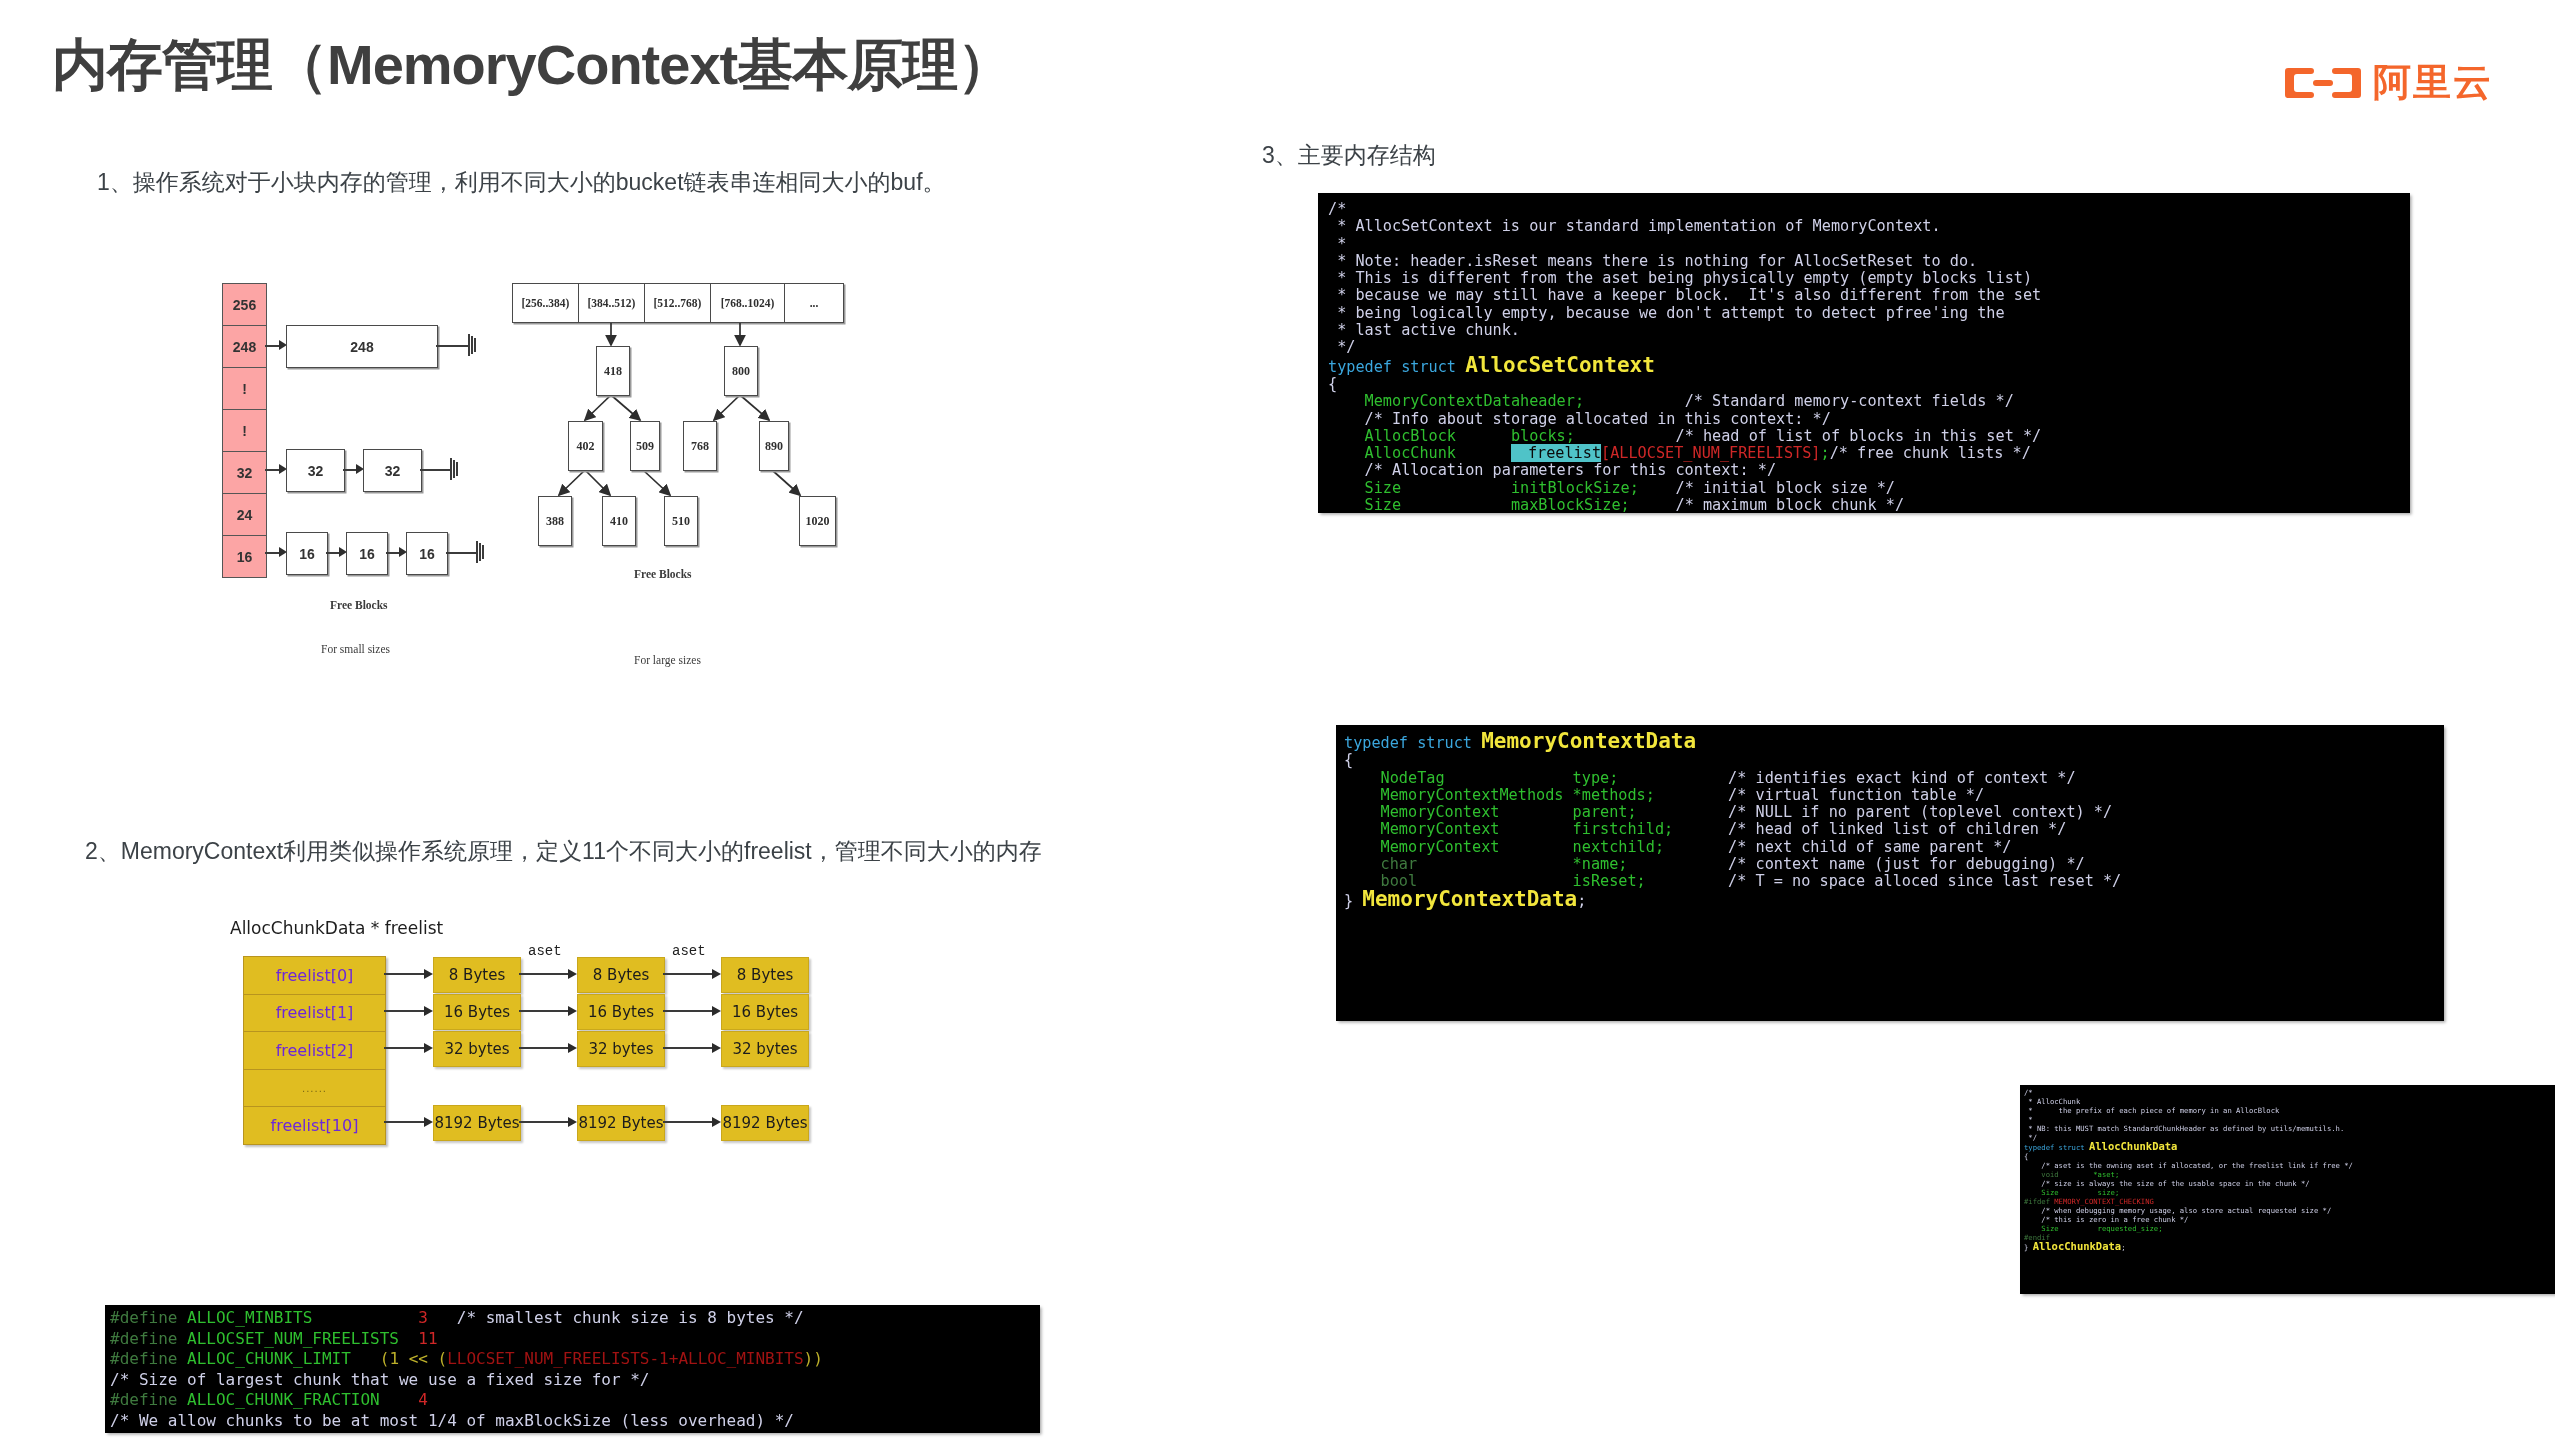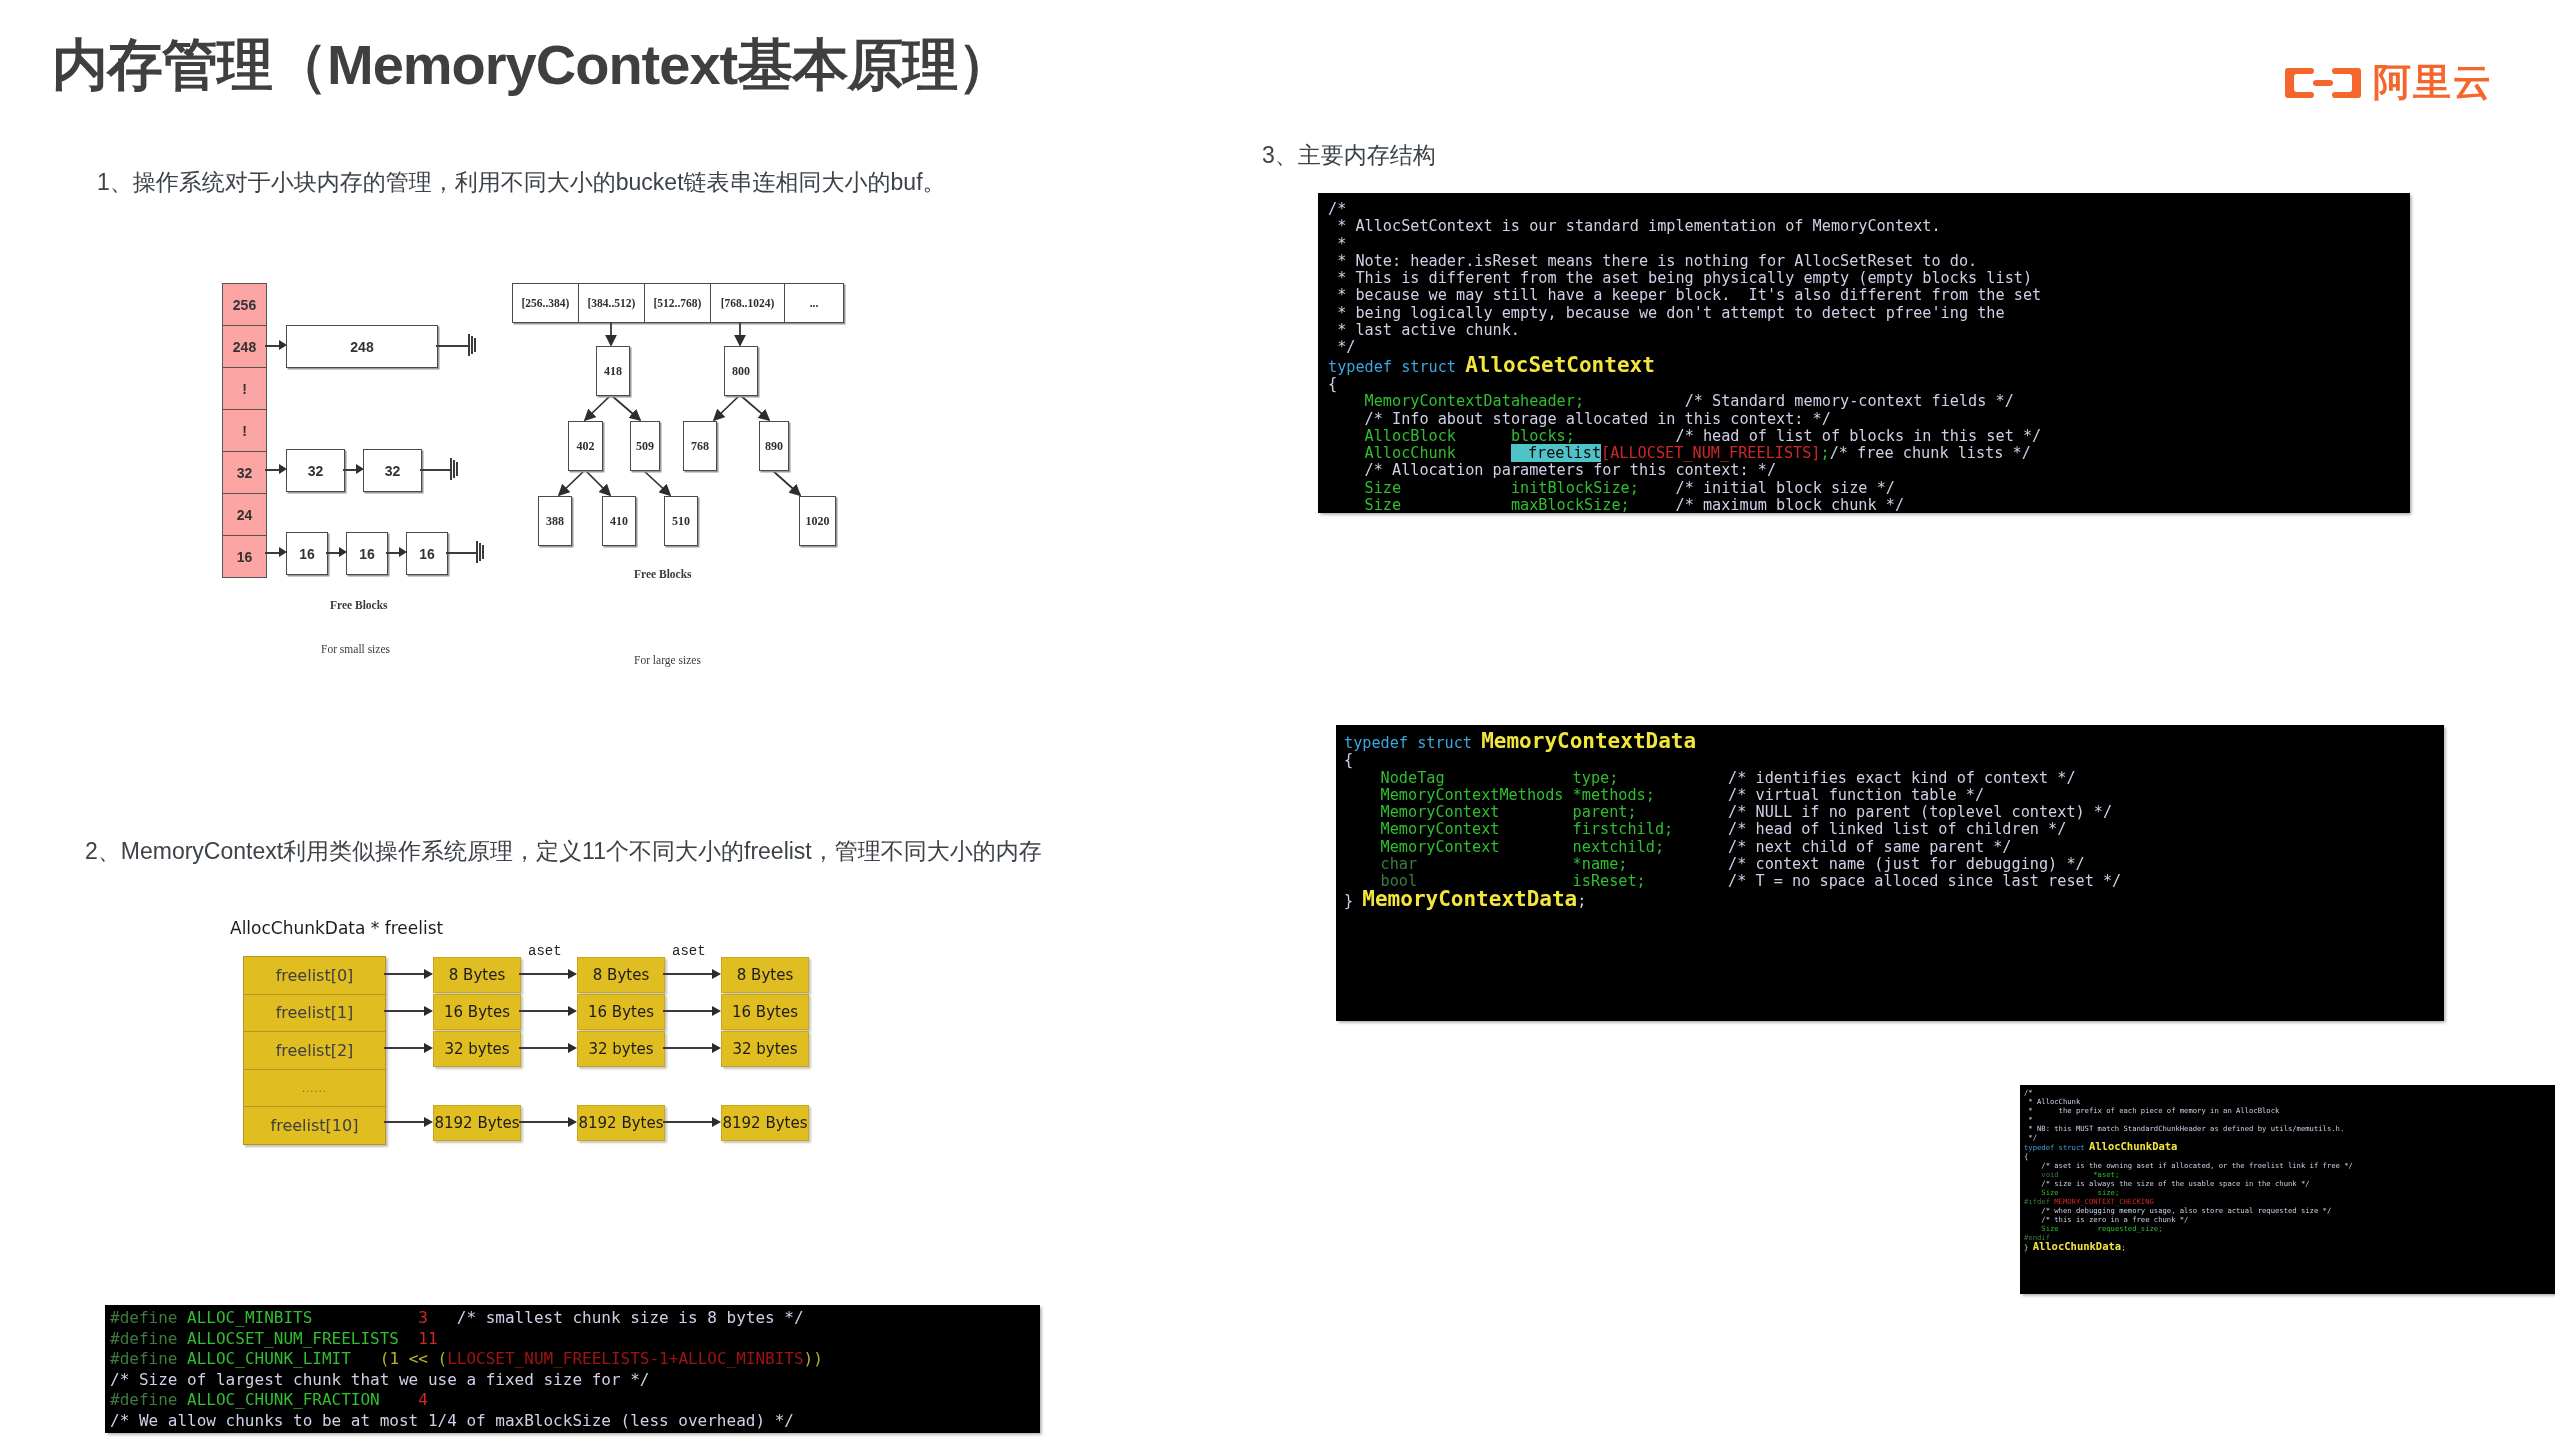--- a/index.html
+++ b/index.html
@@ -51,21 +51,21 @@
   #diagram-large svg{position:absolute;left:0;top:0;overflow:visible;}
 
   
   #diagram-freelist{position:absolute;left:228px;top:918px;width:700px;height:340px;}
   #fl-title{position:absolute;left:2px;top:0px;font-size:17px;color:#1d1d1d;
             font-family:"DejaVu Sans",sans-serif;white-space:nowrap;}
   #fl-col{position:absolute;left:15px;top:38px;width:141px;border:1.4px solid #b8941f;
           box-shadow:1.5px 1.5px 2px rgba(0,0,0,.25);}
   #fl-col .c{height:36.6px;background:#e0bd21;border-bottom:1.2px solid #b8941f;
              display:flex;align-items:center;justify-content:center;font-size:16px;
-             color:#404040;font-family:"DejaVu Sans",sans-serif;}
+             color:#6d28d9;font-family:"DejaVu Sans",sans-serif;}
   #fl-col .c:last-child{border-bottom:none;}
   .ybox{position:absolute;background:#e0bd21;border:1px solid #c9a71c;height:34px;
         display:flex;align-items:center;justify-content:center;font-size:15px;color:#1c1c1c;
         font-family:"DejaVu Sans",sans-serif;white-space:nowrap;
         box-shadow:1.5px 1.5px 2px rgba(0,0,0,.22);}
   .fl-arrow{position:absolute;height:2px;background:#3a3a3a;}
   .fl-head{position:absolute;width:0;height:0;border-top:5px solid transparent;
            border-bottom:5px solid transparent;border-left:9px solid #2b2b2b;}
   .aset-lbl{position:absolute;font-size:14px;color:#1d1d1d;
             font-family:Liberation Mono, monospace;}

